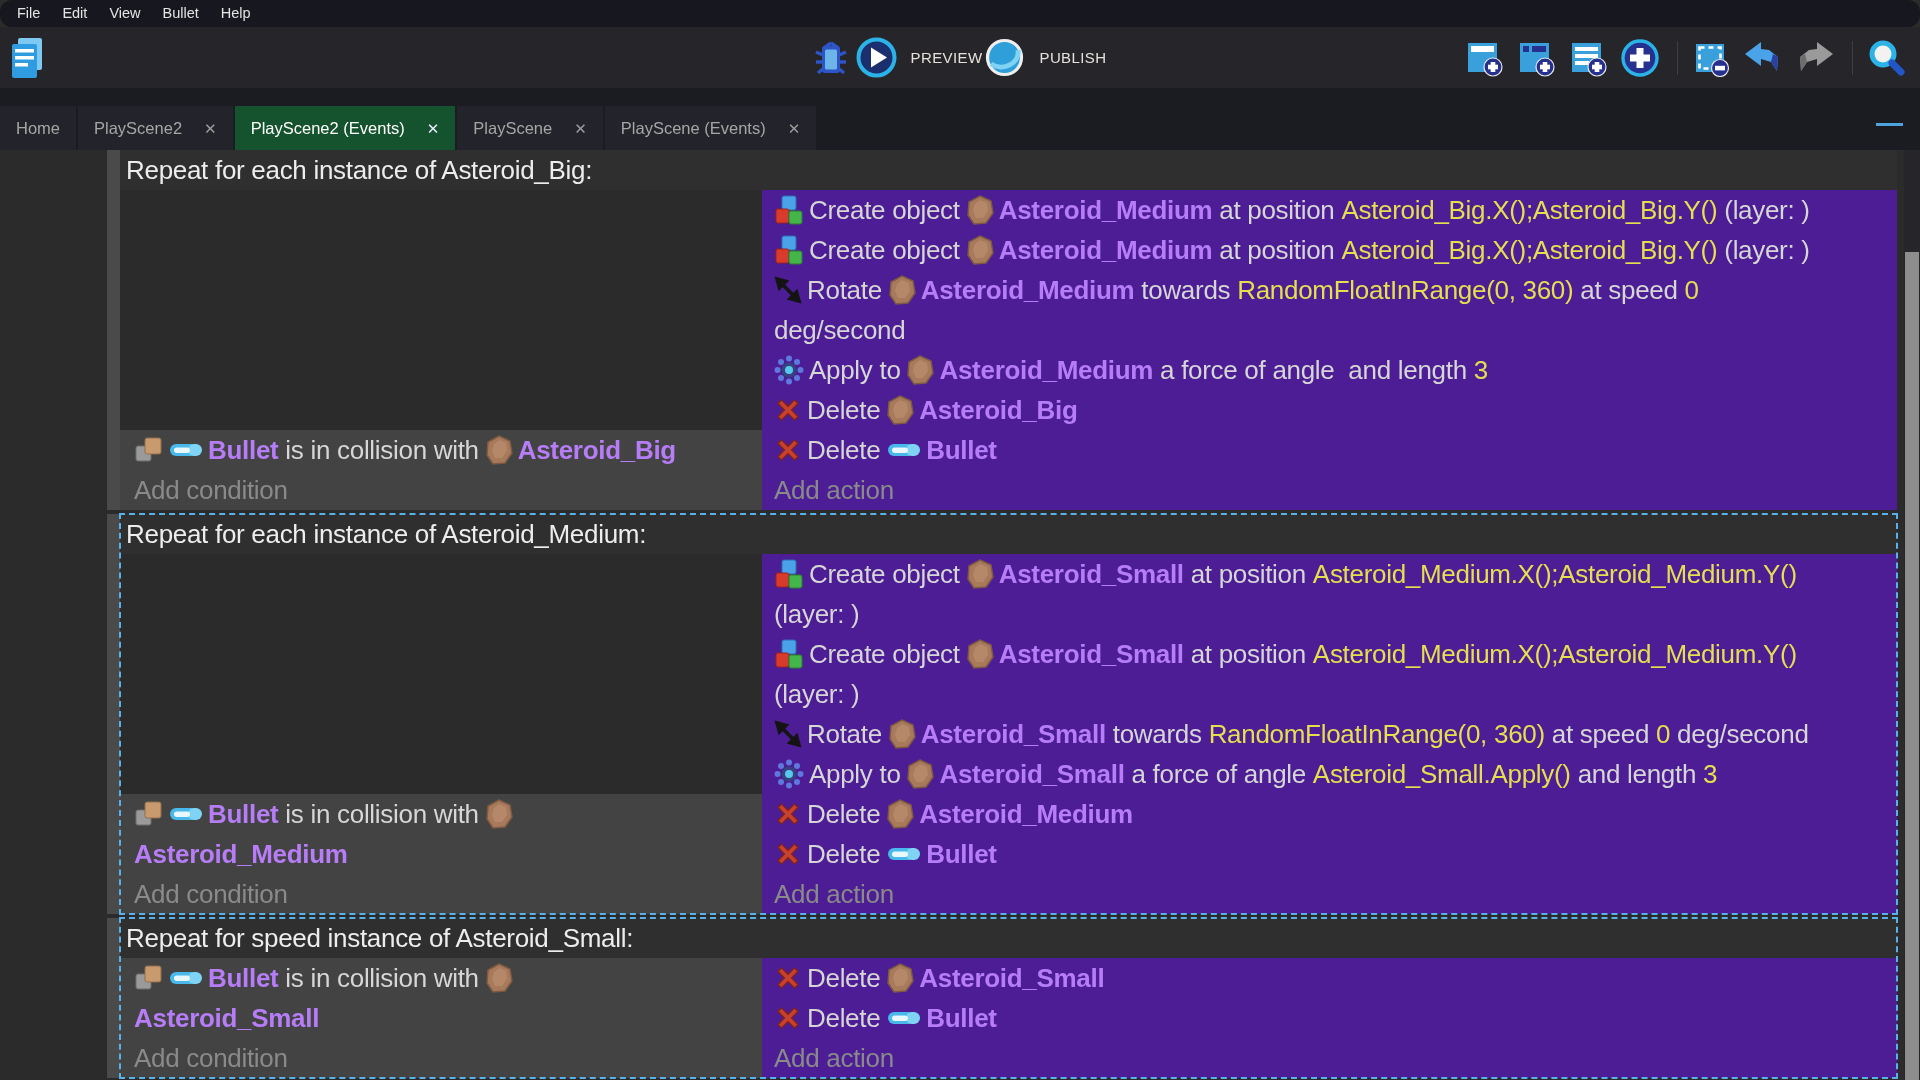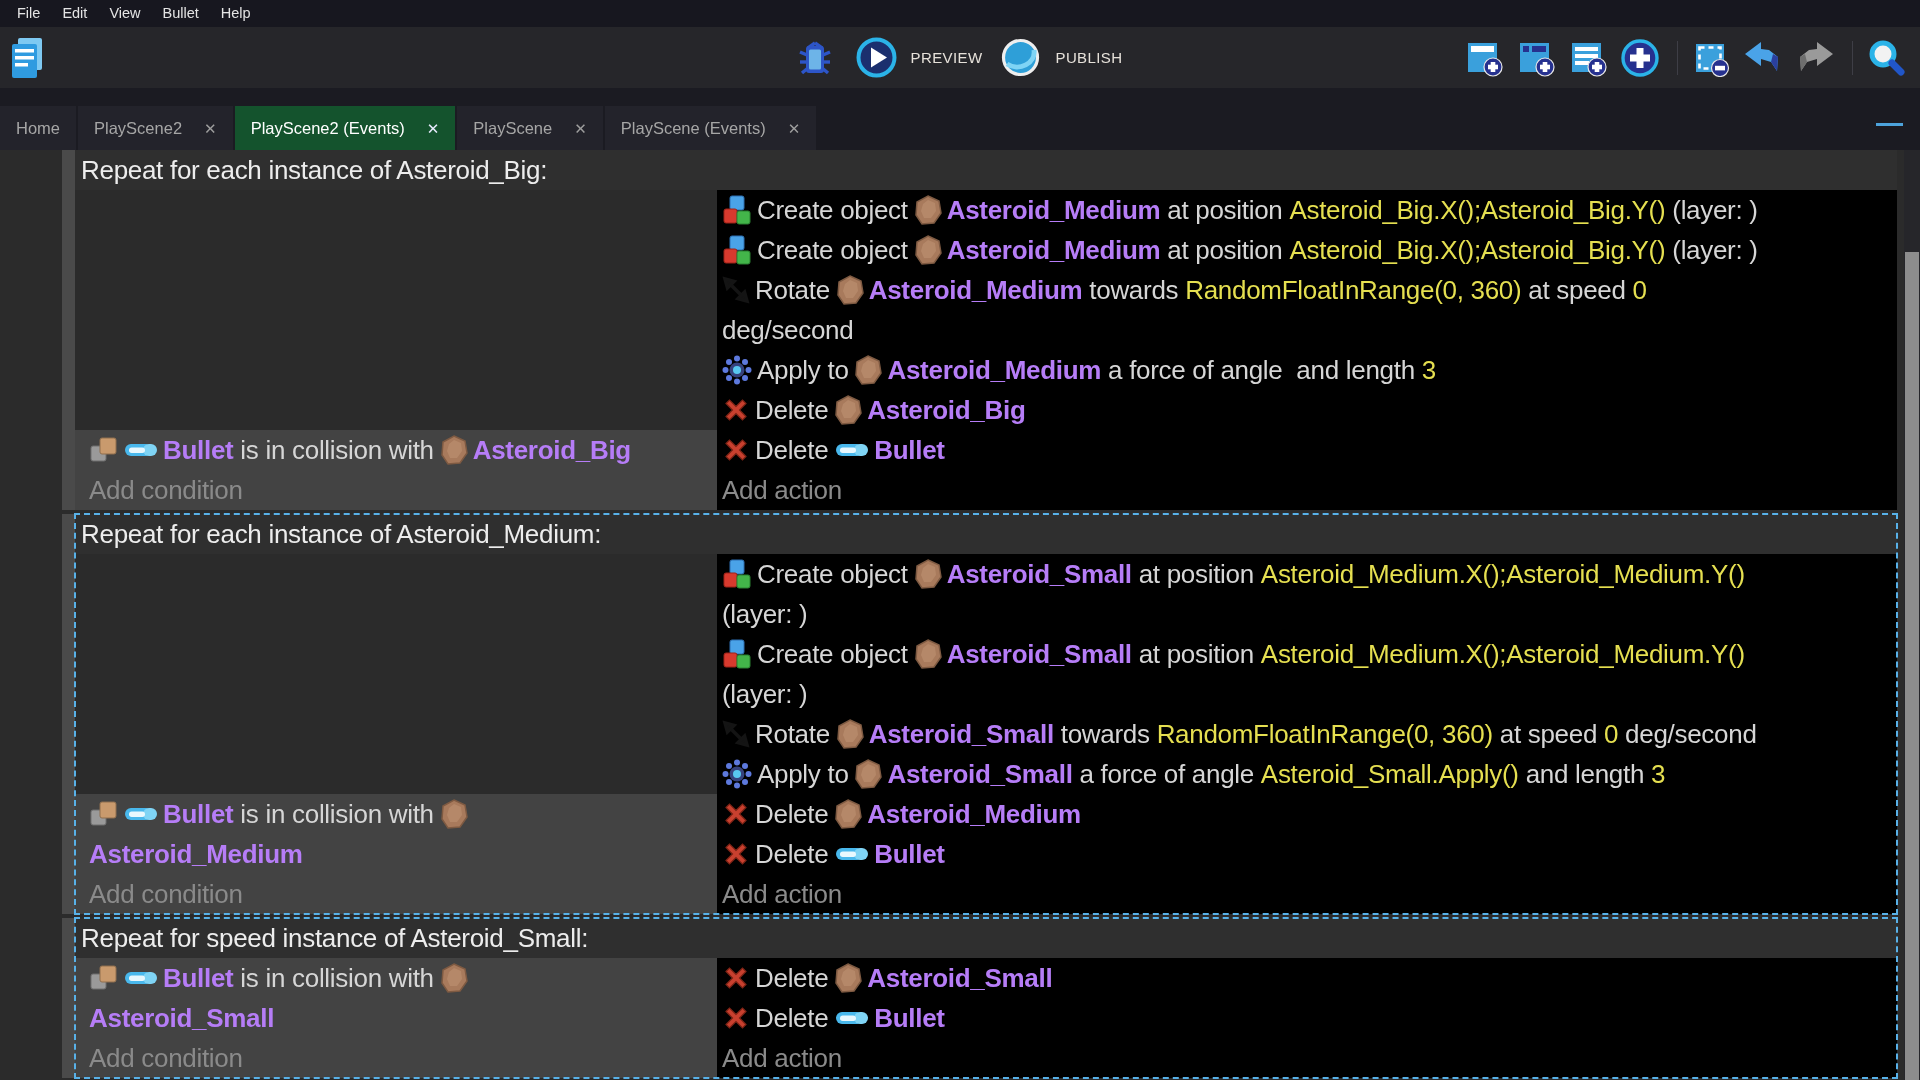--- a/index.html
+++ b/index.html
@@ -2,54 +2,54 @@
 <html><head>
 <meta charset="utf-8">
 <style>
   * { margin:0; padding:0; box-sizing:border-box; }
   html,body { background:#111; }
   .app { position:relative; width:1920px; height:1080px; overflow:hidden;
          background:#2b2b2b; font-family:"Liberation Sans", sans-serif; }
 
   
   .menubar { position:absolute; top:0; left:0; right:0; height:27px; background:#17171f;
-             display:flex; align-items:flex-start; padding-left:6px; z-index:5; }
+             display:flex; align-items:flex-start; padding-left:6px; z-index:5;border-radius:12px; }
   .menu-item { color:#e4e4e4; font-size:14.5px; padding:0 11px; line-height:27px; cursor:default; }
 
   
   .toolbar { position:absolute; top:27px; left:0; right:0; height:61px; background:#26262a; z-index:5; }
   .project-btn { position:absolute; left:10px; top:9px; width:36px; height:44px; display:flex; align-items:center; }
   .tb-center { position:absolute; left:0; right:0; top:0; height:61px; display:flex;
-               align-items:center; justify-content:center; gap:18px; }
+               align-items:center; justify-content:center; gap:2px; }
   .tb-group { display:flex; align-items:center; gap:9px; }
   .tb-label { color:#e6e1da; font-size:15px; letter-spacing:.4px; }
   .tb-right { position:absolute; right:12px; top:0; height:61px; display:flex; align-items:center; gap:12px; }
   .tb-btn { display:flex; align-items:center; justify-content:center; width:40px; height:40px; }
   .tb-divider { width:1px; height:34px; background:#3e3e46; margin:0 3px; }
 
   
   .tabbar { position:absolute; top:88px; left:0; right:0; height:62px; background:#1b1b22;
             display:flex; align-items:flex-end; z-index:5; }
   .tab { height:44px; display:flex; align-items:center; padding:0 16px; font-size:16.5px;
          color:#a6a6a6; background:#23232b; border-right:2px solid #1b1b22; cursor:default; }
   .tab.active { background:#14532d; color:#ffffff; }
   .tab-close { margin-left:22px; font-size:15px; color:#9e9e9e; line-height:1; }
   .tab.active .tab-close { color:#e9ecff; }
 
   
   .events { position:absolute; top:150px; left:62px; width:1835px; z-index:1; }
-  .event { display:flex; margin-bottom:4px; }
+  .event { display:flex; margin-bottom:4px;margin-left:45px; }
   .gutter { width:13px; flex:none; background:#4a4a4a; }
   .event-body { flex:1; min-width:0; }
   .event-body.selected { outline:2px dashed #58b1e8; outline-offset:-1px; }
   .ev-header { height:40px; display:flex; align-items:center; background:#2f2f2f;
                color:#ededed; font-size:26px; padding-left:6px; letter-spacing:-0.3px; }
   .ev-cols { display:flex; align-items:flex-end; }
   .col-cond { width:642px; flex:none; background:#434343; padding-left:14px; overflow:hidden; }
-  .col-act  { flex:1; background:#000000; padding-left:5px; overflow:hidden; }
+  .col-act  { flex:1; background:#4c1d95; padding-left:12px; overflow:hidden; }
   .iline { height:40px; display:flex; align-items:center; white-space:pre;
            font-size:26px; color:#d6d6d6; letter-spacing:-0.3px; overflow:hidden; }
   .iline .obj  { color:#b67df7; font-weight:bold; }
   .iline .expr { color:#e5df50; }
   .iline.placeholder { color:#8a8a8a; }
   .icon { display:inline-flex; align-items:center; margin-right:5px; flex:none; }
 
   
   .v-scroll-track { position:absolute; top:150px; bottom:0; left:1904px; width:16px; background:#26262a; z-index:4; }
   .v-scroll-thumb { position:absolute; top:102px; left:1px; width:14px; height:830px; background:#8d8d8d; }

